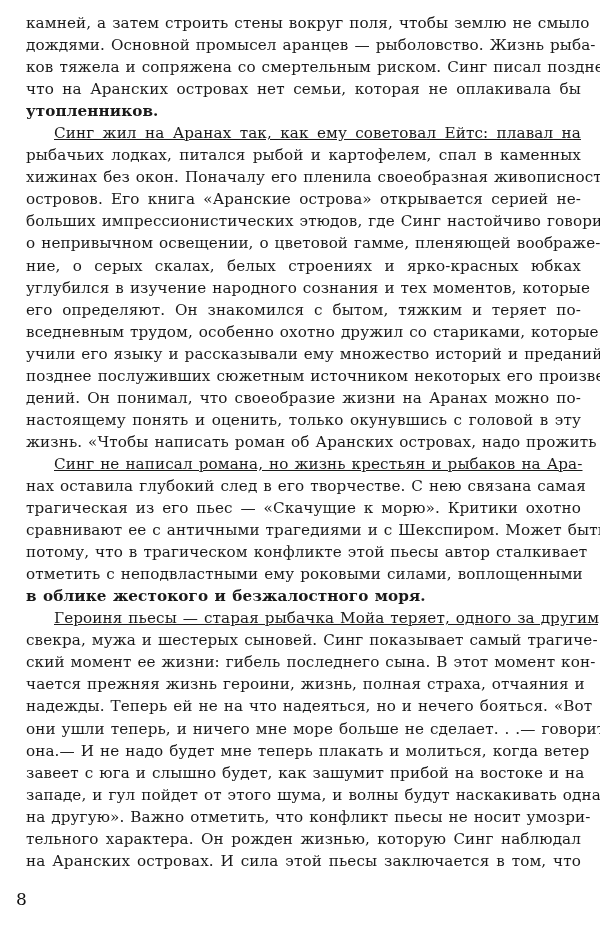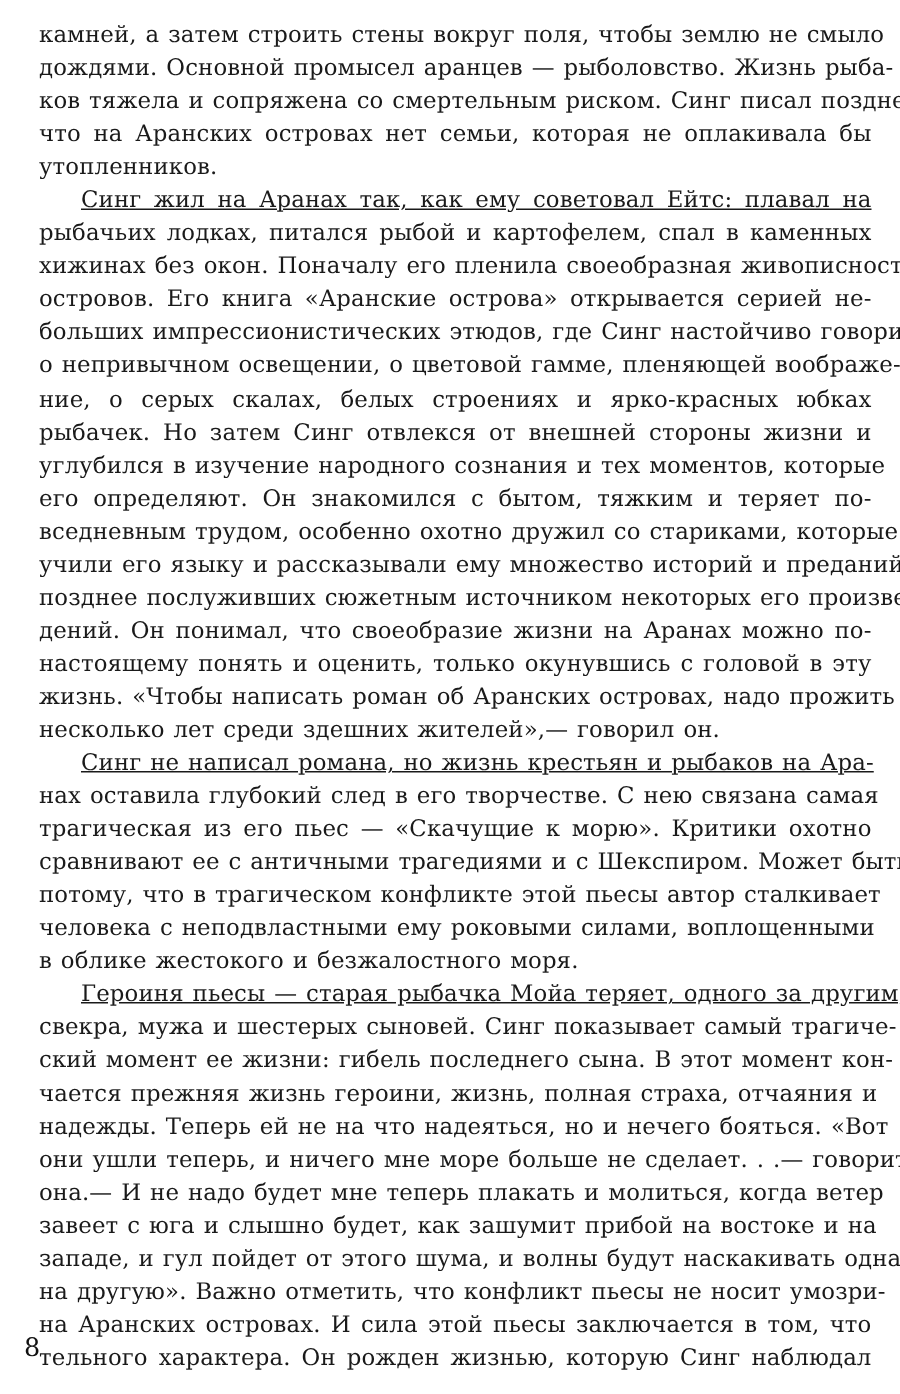--- a/index.html
+++ b/index.html
@@ -34,20 +34,21 @@
     font-size: 15.2px;
     white-space: nowrap;
     text-align: justify;
     text-align-last: justify;
     letter-spacing: 0.1px;
     word-spacing: 1px;
     overflow: visible;
   }
   .line.last {
     text-align-last: left;
+    font-weight: bold;
   }
   .line.indent {
     padding-left: 28px;
     text-decoration: underline;
   }
   .page-number {
     position: absolute;
     left: 16px;
     top: 889px;
     font-size: 17px;
@@ -70,53 +71,51 @@
     </div>
 
     <div class="paragraph">
       <span class="line indent">Синг жил на Аранах так, как ему советовал Ейтс: плавал на</span>
       <span class="line">рыбачьих лодках, питался рыбой и картофелем, спал в каменных</span>
       <span class="line">хижинах без окон. Поначалу его пленила своеобразная живописность</span>
       <span class="line">островов. Его книга «Аранские острова» открывается серией не-</span>
       <span class="line">больших импрессионистических этюдов, где Синг настойчиво говорит</span>
       <span class="line">о непривычном освещении, о цветовой гамме, пленяющей воображе-</span>
       <span class="line">ние, о серых скалах, белых строениях и ярко-красных юбках</span>
-      <span class="line">рыбачек. Но затем Синг отвлекся от внешней стороны жизни и</span>
       <span class="line">углубился в изучение народного сознания и тех моментов, которые</span>
       <span class="line">его определяют. Он знакомился с бытом, тяжким и теряет по-</span>
       <span class="line">вседневным трудом, особенно охотно дружил со стариками, которые</span>
       <span class="line">учили его языку и рассказывали ему множество историй и преданий,</span>
       <span class="line">позднее послуживших сюжетным источником некоторых его произве-</span>
       <span class="line">дений. Он понимал, что своеобразие жизни на Аранах можно по-</span>
       <span class="line">настоящему понять и оценить, только окунувшись с головой в эту</span>
       <span class="line">жизнь. «Чтобы написать роман об Аранских островах, надо прожить</span>
-      <span class="line last">несколько лет среди здешних жителей»,— говорил он.</span>
     </div>
 
     <div class="paragraph">
       <span class="line indent">Синг не написал романа, но жизнь крестьян и рыбаков на Ара-</span>
       <span class="line">нах оставила глубокий след в его творчестве. С нею связана самая</span>
       <span class="line">трагическая из его пьес — «Скачущие к морю». Критики охотно</span>
       <span class="line">сравнивают ее с античными трагедиями и с Шекспиром. Может быть</span>
       <span class="line">потому, что в трагическом конфликте этой пьесы автор сталкивает</span>
-      <span class="line">человека с неподвластными ему роковыми силами, воплощенными</span>
+      <span class="line">отметить с неподвластными ему роковыми силами, воплощенными</span>
       <span class="line last">в облике жестокого и безжалостного моря.</span>
     </div>
 
     <div class="paragraph">
       <span class="line indent">Героиня пьесы — старая рыбачка Мойа теряет, одного за другим,</span>
       <span class="line">свекра, мужа и шестерых сыновей. Синг показывает самый трагиче-</span>
       <span class="line">ский момент ее жизни: гибель последнего сына. В этот момент кон-</span>
       <span class="line">чается прежняя жизнь героини, жизнь, полная страха, отчаяния и</span>
       <span class="line">надежды. Теперь ей не на что надеяться, но и нечего бояться. «Вот</span>
       <span class="line">они ушли теперь, и ничего мне море больше не сделает. . .— говорит</span>
       <span class="line">она.— И не надо будет мне теперь плакать и молиться, когда ветер</span>
       <span class="line">завеет с юга и слышно будет, как зашумит прибой на востоке и на</span>
       <span class="line">западе, и гул пойдет от этого шума, и волны будут наскакивать одна</span>
       <span class="line">на другую». Важно отметить, что конфликт пьесы не носит умозри-</span>
+      <span class="line">тельного характера. Он рожден жизнью, которую Синг наблюдал</span>
       <span class="line">на Аранских островах. И сила этой пьесы заключается в том, что</span>
-      <span class="line">тельного характера. Он рожден жизнью, которую Синг наблюдал</span>
     </div>
 
   </div>
 
   <div class="page-number">8</div>
 </div>
 
 </body></html>

